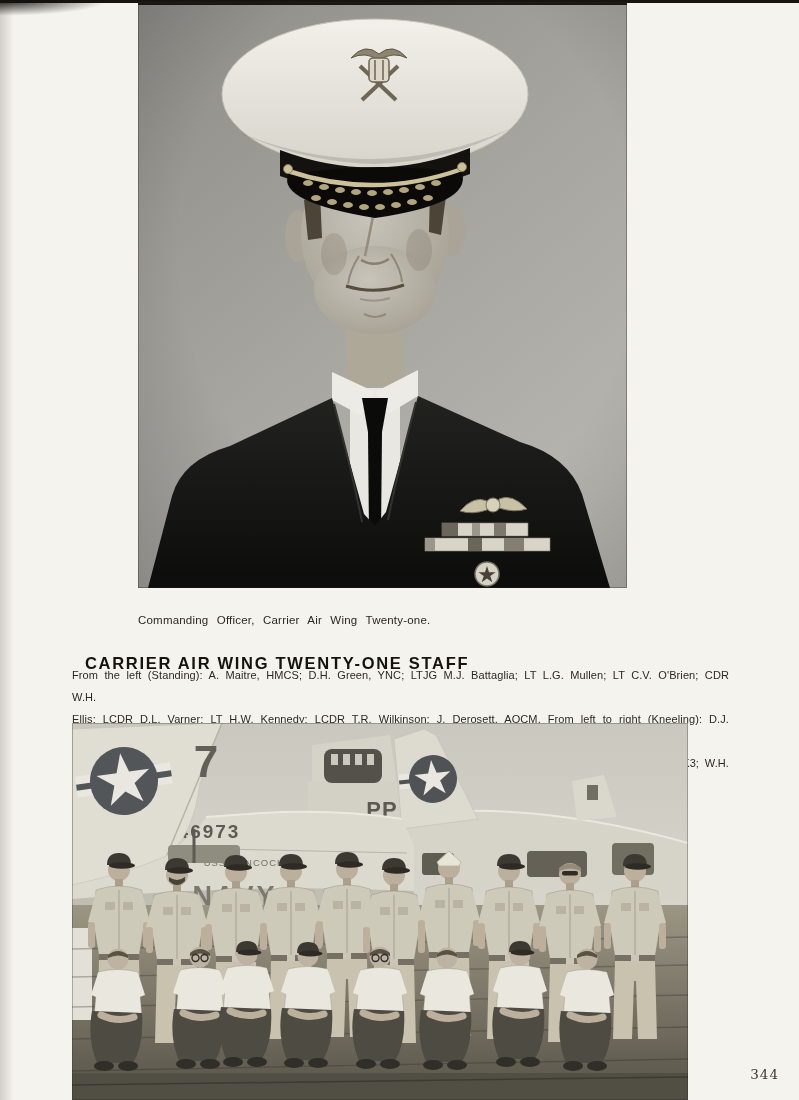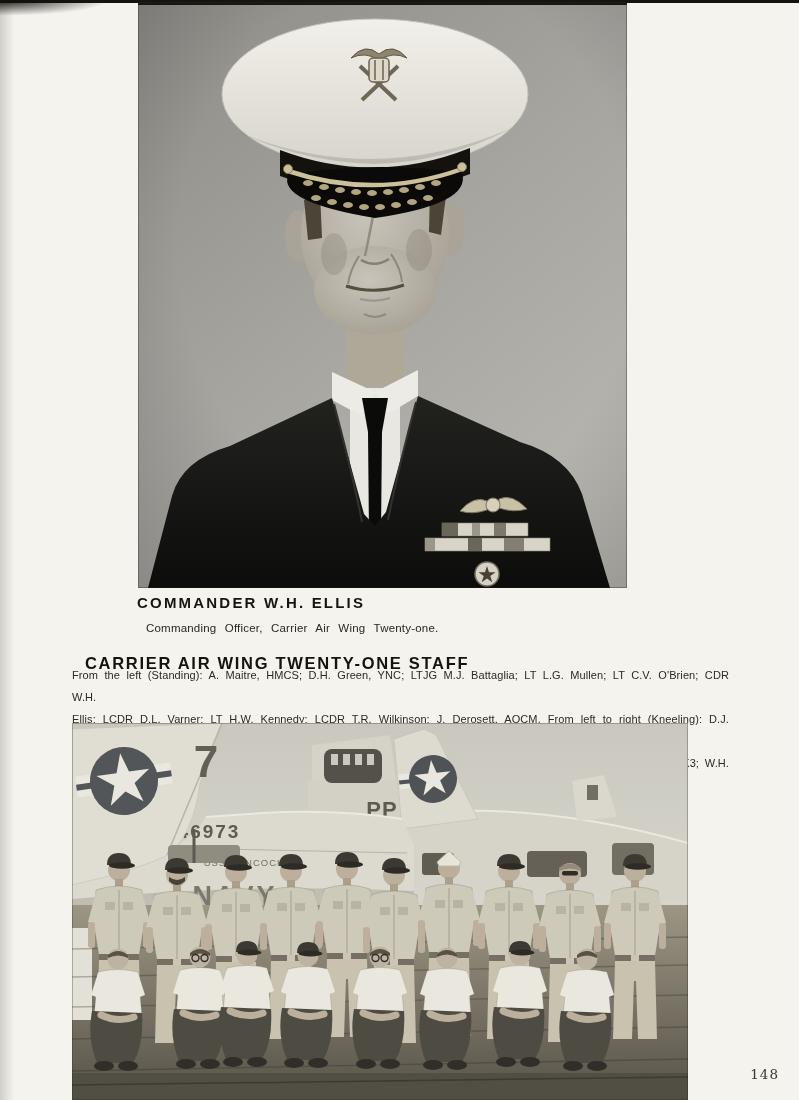--- a/index.html
+++ b/index.html
@@ -16,21 +16,21 @@
     background:radial-gradient(ellipse 150px 22px at 0 0, rgba(18,16,12,.95), rgba(18,16,12,0) 72%);}
   .left-shade{position:absolute;left:0;top:0;width:14px;height:1100px;
     background:linear-gradient(to right, rgba(70,64,55,.20), rgba(70,64,55,0));}
   figure{margin:0;padding:0;}
   .portrait{position:absolute;left:138px;top:2px;width:489px;height:586px;}
   .portrait svg,.groupphoto svg{display:block;}
   .cmdr-heading{
     position:absolute;left:137px;top:594px;margin:0;
     font-size:15px;font-weight:bold;letter-spacing:2.2px;color:#17150f;white-space:nowrap;}
   .cmdr-caption{
-    position:absolute;left:138px;top:614px;margin:8px;
+    position:absolute;left:138px;top:614px;margin:0;
     font-size:11.5px;letter-spacing:.2px;word-spacing:5px;color:#2a2822;white-space:nowrap;}
   .staff-heading{
     position:absolute;left:74px;top:643px;margin:11px;
     font-size:16.5px;font-weight:bold;letter-spacing:1.7px;color:#15130e;white-space:nowrap;}
   .staff-par{
     position:absolute;left:72px;top:664px;width:657px;
     font-size:11px;line-height:22px;word-spacing:2px;letter-spacing:.1px;color:#2b2923;}
   .staff-par .ln{width:100%;}
   .staff-par .ln.just{text-align:justify;text-align-last:justify;}
   .groupphoto{position:absolute;left:72px;top:723px;width:616px;height:377px;overflow:hidden;}
@@ -170,21 +170,20 @@
       <g>
         <circle cx="349" cy="572" r="12" fill="#d6d2c6" stroke="#76705d" stroke-width="1.5"></circle>
         <use href="#pstar" transform="translate(349,573) scale(0.45)" fill="#474233"></use>
       </g>
 
       <rect x="0" y="0" width="489" height="3" fill="#1a1712"></rect>
       <rect x="0.5" y="0.5" width="488" height="585" fill="none" stroke="rgba(40,36,30,0.35)"></rect>
     </svg>
   </figure>
 
-  <h2 class="cmdr-heading">COMMANDER W.H. ELLIS</h2>
   <p class="cmdr-caption">Commanding Officer, Carrier Air Wing Twenty-one.</p>
   <h1 class="staff-heading">CARRIER AIR WING TWENTY-ONE STAFF</h1>
   <div class="staff-par">
     <div class="ln just">From the left (Standing): A. Maitre, HMCS; D.H. Green, YNC; LTJG M.J. Battaglia; LT L.G. Mullen; LT C.V. O'Brien; CDR W.H.</div>
     <div class="ln just">Ellis; LCDR D.L. Varner; LT H.W. Kennedy; LCDR T.R. Wilkinson; J. Derosett, AOCM. From left to right (Kneeling): D.J. Ogle,</div>
     <div class="ln just">DK1; B.D. Shue, YN3; J.C. Matanane, AZ3; B.O. Springer, YN3; F.D. Miller, SN; W.P. Hartman, SA; T.P. Legacy, DK3; W.H.</div>
     <div class="ln">Hutto, AK2.</div>
   </div>
 
   <figure class="groupphoto">
@@ -351,14 +350,14 @@
       </g>
 
       <rect x="0" y="350" width="616" height="27" fill="#48443b"></rect>
       <line x1="0" y1="362" x2="616" y2="354" stroke="rgba(20,18,14,0.4)" stroke-width="1.5"></line>
 
       <rect x="0" y="0" width="616" height="377" fill="rgba(238,236,229,0.06)"></rect>
       <rect x="0.5" y="0.5" width="615" height="376" fill="none" stroke="rgba(40,36,30,0.3)"></rect>
     </svg>
   </figure>
 
-  <div class="pageno">148</div>
+  <div class="pageno">344</div>
 </div>
 
 </body></html>

